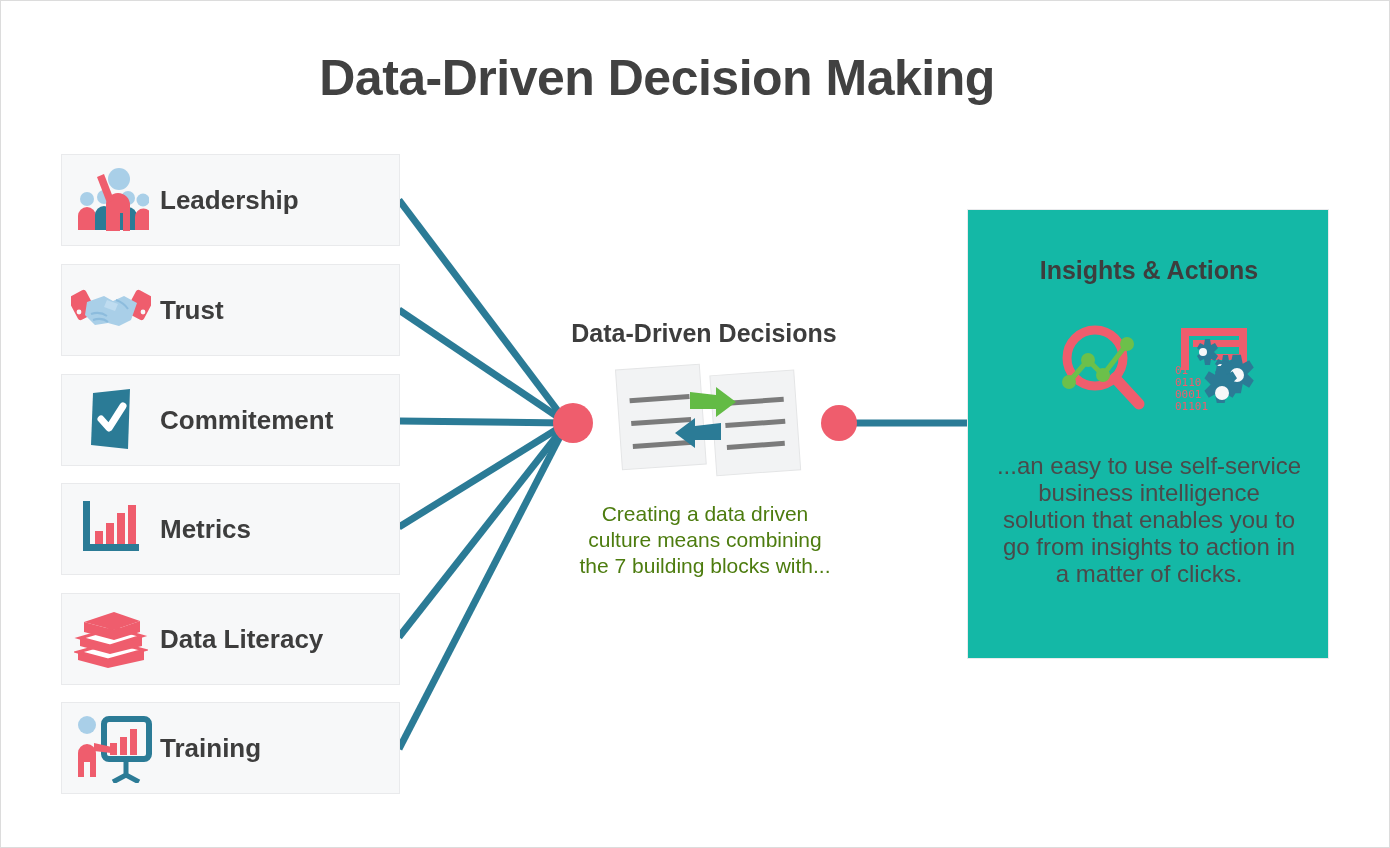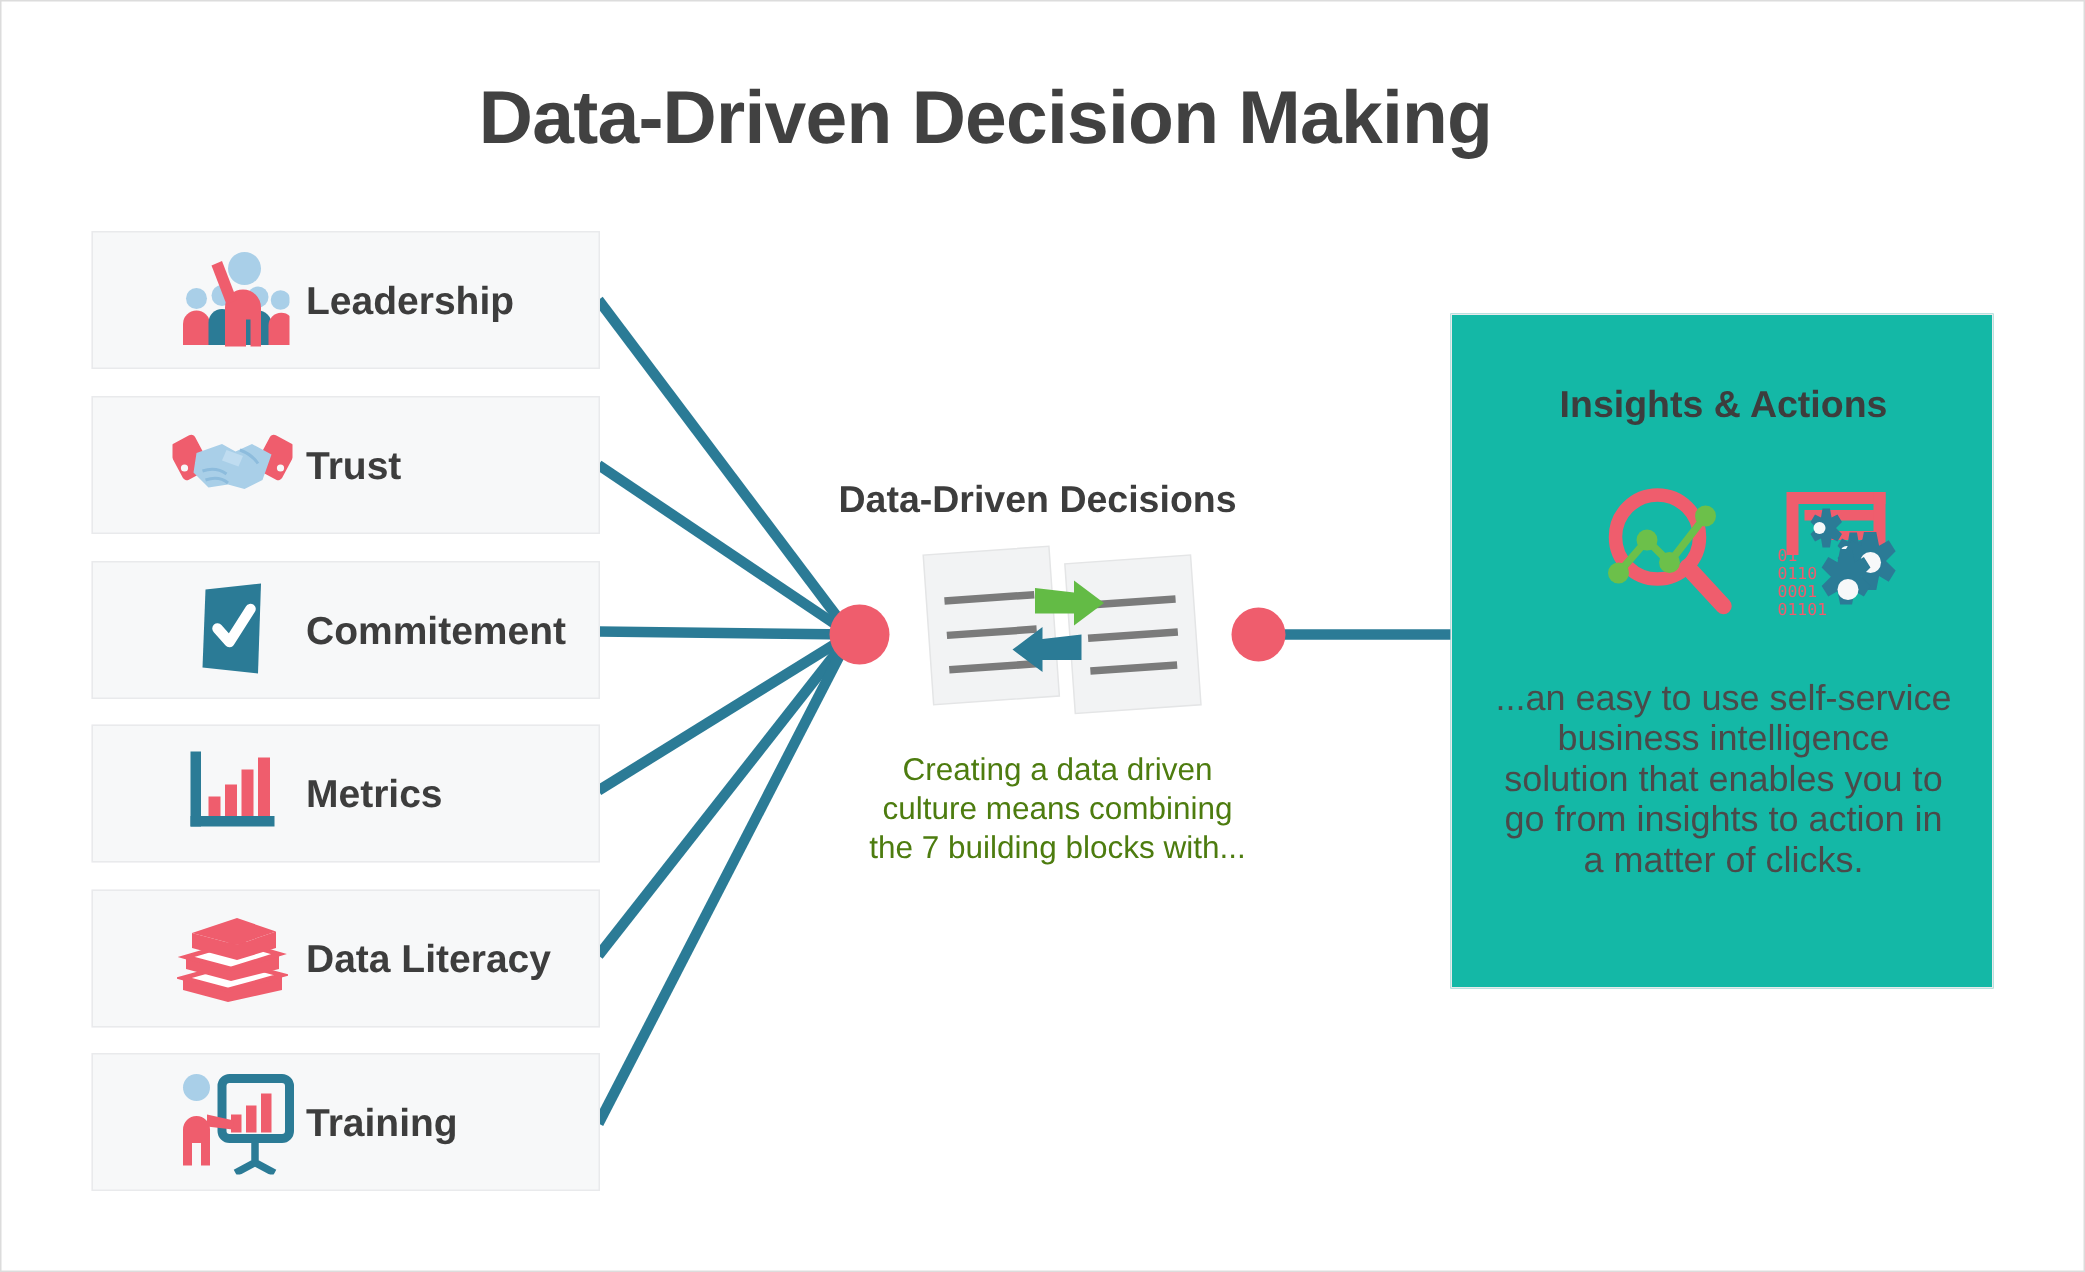--- a/index.html
+++ b/index.html
@@ -47,21 +47,20 @@
   .block-card {
     position: absolute;
     left: 60px;
     width: 339px;
     height: 92px;
     background: #f7f8f9;
     border: 1px solid #e9eaec;
     box-sizing: border-box;
     display: flex;
     align-items: center;
-    padding-left: 44px;
   }
   .block-card .icon-wrap {
     width: 98px;
     height: 70px;
     display: flex;
     align-items: center;
     justify-content: center;
     flex: 0 0 auto;
   }
   .block-card .block-label {
@@ -69,21 +68,21 @@
     font-weight: bold;
     color: #3d3d3d;
   }
 
   
   #center-heading {
     position: absolute;
     left: 558px;
     top: 318px;
     width: 290px;
-    text-align: left;
+    text-align: center;
     font-size: 25px;
     font-weight: bold;
     color: #3d3d3d;
   }
   #center-docs {
     position: absolute;
     left: 612px;
     top: 358px;
     width: 190px;
     height: 120px;
@@ -115,21 +114,21 @@
     left: 0;
     top: 46px;
     width: 362px;
     text-align: center;
     font-size: 25px;
     font-weight: bold;
     color: #3d3d3d;
   }
   #insights-icons {
     position: absolute;
-    left: 18px;
+    left: 8px;
     top: 108px;
     width: 362px;
     height: 100px;
     display: flex;
     align-items: center;
     justify-content: center;
     gap: 16px;
     text-align: center;
   }
   #insights-text {

